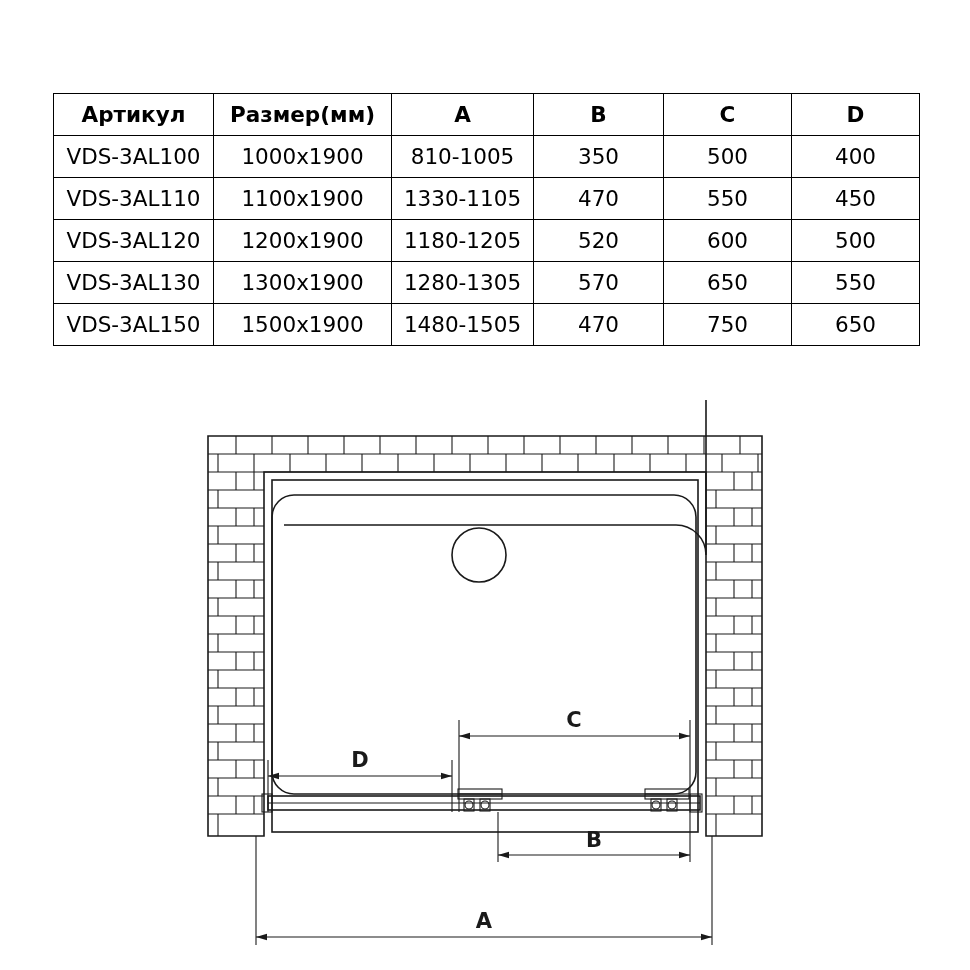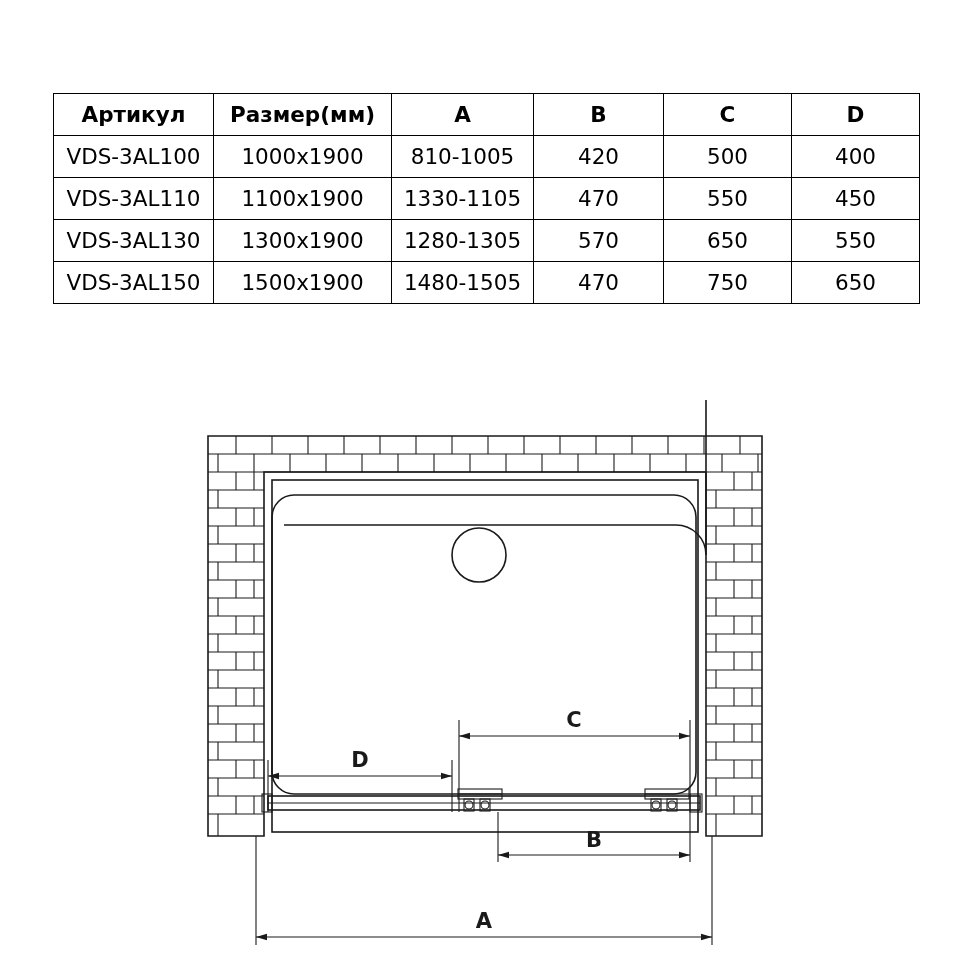--- a/index.html
+++ b/index.html
@@ -98,31 +98,39 @@
           <th>B</th>
           <th>C</th>
           <th>D</th>
         </tr>
       </thead>
       <tbody>
         <tr>
           <td>VDS-3AL100</td>
           <td>1000x1900</td>
           <td>810-1005</td>
-          <td>420</td>
+          <td>350</td>
           <td>500</td>
           <td>400</td>
         </tr>
         <tr>
           <td>VDS-3AL110</td>
           <td>1100x1900</td>
           <td>1330-1105</td>
           <td>470</td>
           <td>550</td>
           <td>450</td>
+        </tr>
+        <tr>
+          <td>VDS-3AL120</td>
+          <td>1200x1900</td>
+          <td>1180-1205</td>
+          <td>520</td>
+          <td>600</td>
+          <td>500</td>
         </tr>
         <tr>
           <td>VDS-3AL130</td>
           <td>1300x1900</td>
           <td>1280-1305</td>
           <td>570</td>
           <td>650</td>
           <td>550</td>
         </tr>
         <tr>

